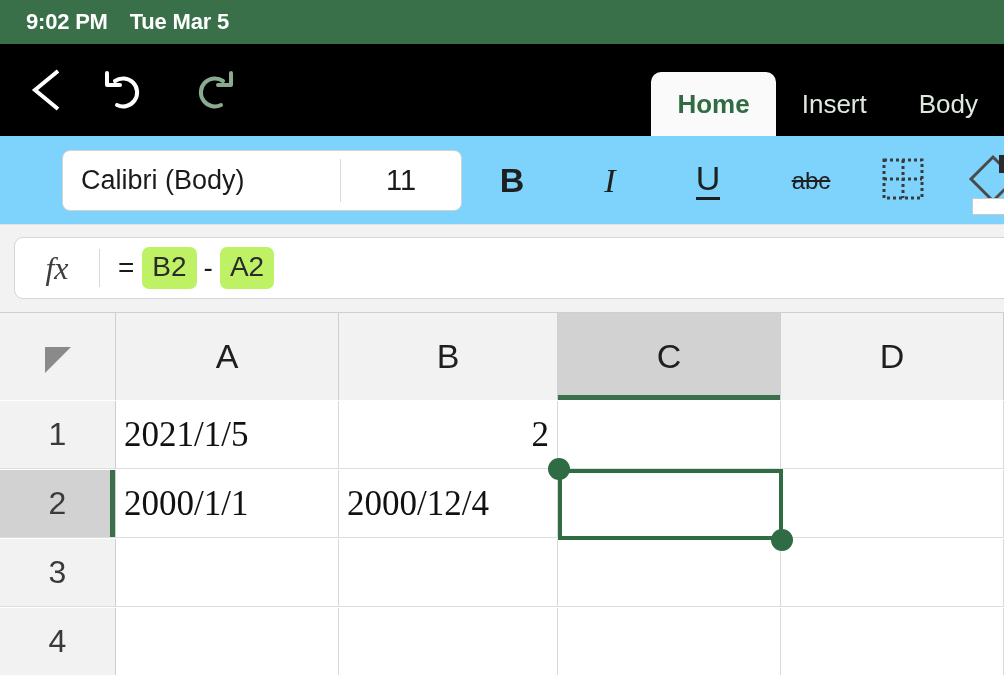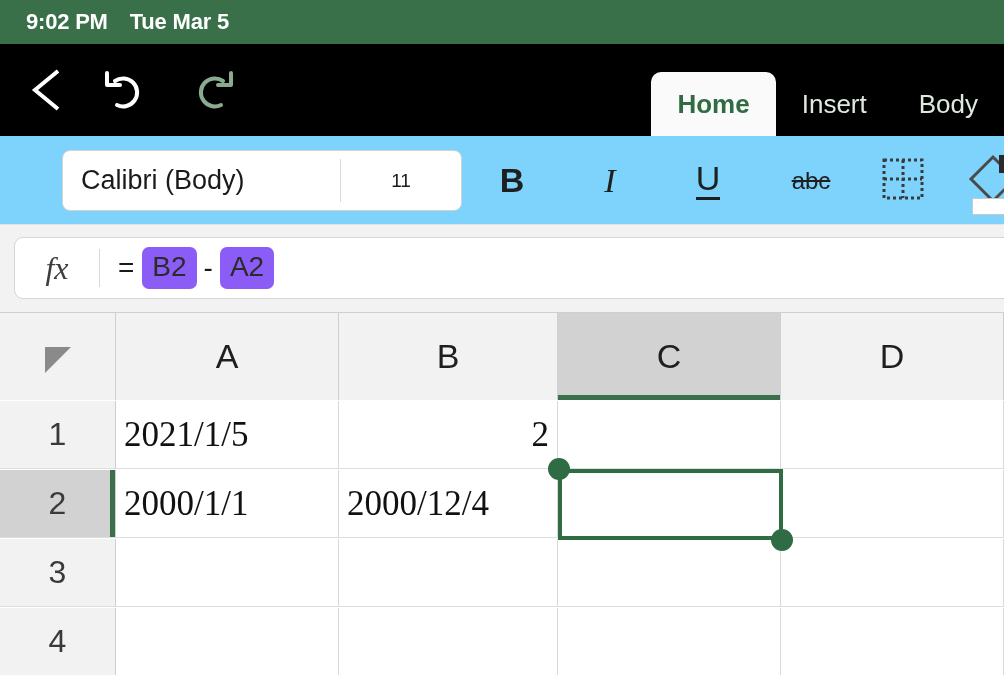--- a/index.html
+++ b/index.html
@@ -73,21 +73,21 @@
     display: flex; align-items: stretch;
   }
   .font-name {
     flex: 1; display: flex; align-items: center;
     padding-left: 18px;
     font-size: 27px; color: #1a1a1a;
   }
   .font-divider { width: 1px; background: #d8d8d8; margin: 8px 0; }
   .font-size {
     width: 120px; display: flex; align-items: center; justify-content: center;
-    font-size: 19px; color: #1a1a1a;
+    font-size: 29px; color: #1a1a1a;
   }
   .fmt-btn {
     position: absolute; top: 14px; height: 61px;
     display: flex; align-items: center; justify-content: center;
     cursor: pointer; color: #1f1f1f;
   }
   .fmt-bold   { left: 482px; width: 60px; font-size: 34px; font-weight: bold; }
   .fmt-italic { left: 580px; width: 60px; font-size: 34px; font-style: italic; font-family: "Liberation Serif", serif; }
   .fmt-under  { left: 678px; width: 60px; font-size: 34px; }
   .fmt-under span { border-bottom: 3px solid #1f1f1f; padding-bottom: 2px; line-height: 1; }
@@ -119,21 +119,21 @@
     font-style: italic; font-size: 32px; color: #3d3d3d;
   }
   .fx-divider { width: 1px; height: 38px; background: #d8d8d8; }
   .formula-content {
     display: flex; align-items: center; gap: 0px;
     padding-left: 18px; font-size: 28px; color: #1a1a1a;
   }
   .f-eq { margin-right: 8px; }
   .f-op { margin: 0 7px; }
   .ref-chip {
-    background: #8b5cf6; border-radius: 7px;
+    background: #bef264; border-radius: 7px;
     padding: 4px 10px 6px 10px;
     font-size: 28px; color: #2b2b2b;
   }
 
   
   .grid {
     position: absolute; left: 0; top: 312px; width: 1004px; height: 363px;
     background: #ffffff;
     border-top: 1px solid #cfcfcf;
   }

